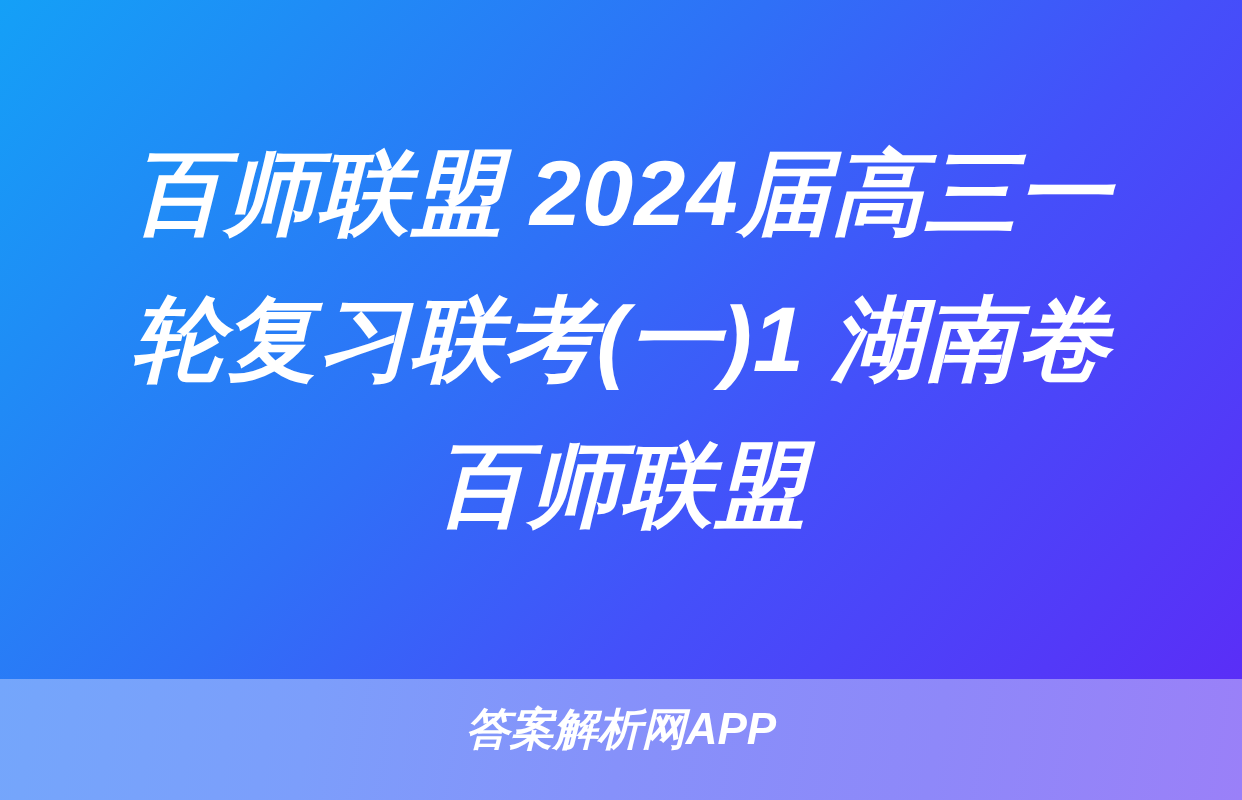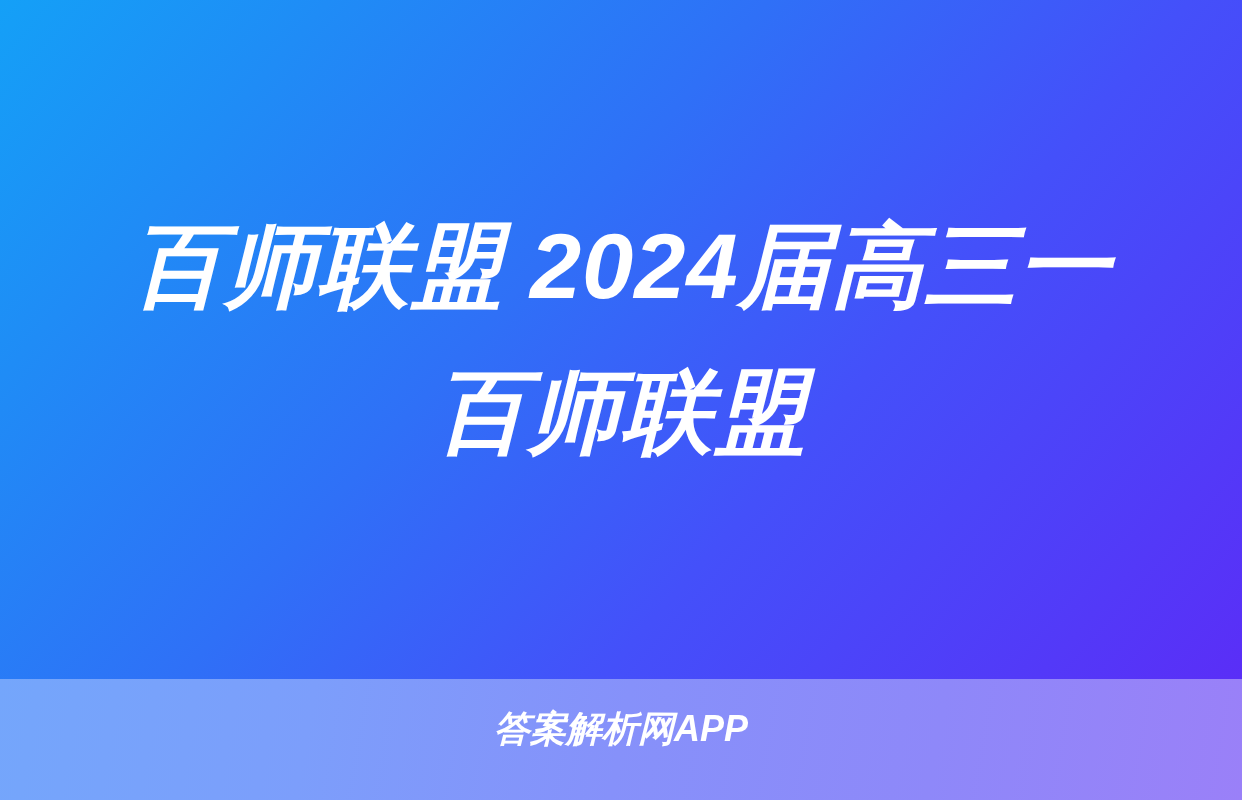--- a/index.html
+++ b/index.html
@@ -73,34 +73,35 @@
     align-items: flex-start;
     justify-content: center;
   }
 
   #watermark {
     margin-top: 26px;
     color: #FFFFFF;
     font-family: "Liberation Sans", "DejaVu Sans", sans-serif;
     font-weight: bold;
     font-style: italic;
-    font-size: 36px;
+    font-size: 44px;
     line-height: 48px;
     letter-spacing: 0px;
     white-space: nowrap;
   }
 </style>
 </head>
 <body>
 
 <div id="poster">
 
   <div id="hero">
     <div id="title-block">
       <div class="title-line">百师联盟 2024届高三一</div>
+      <div class="title-line">轮复习联考(一)1 湖南卷</div>
       <div class="title-line">百师联盟</div>
     </div>
   </div>
 
   <div id="footer-band">
     <div id="watermark">答案解析网APP</div>
   </div>
 
 </div>
 

